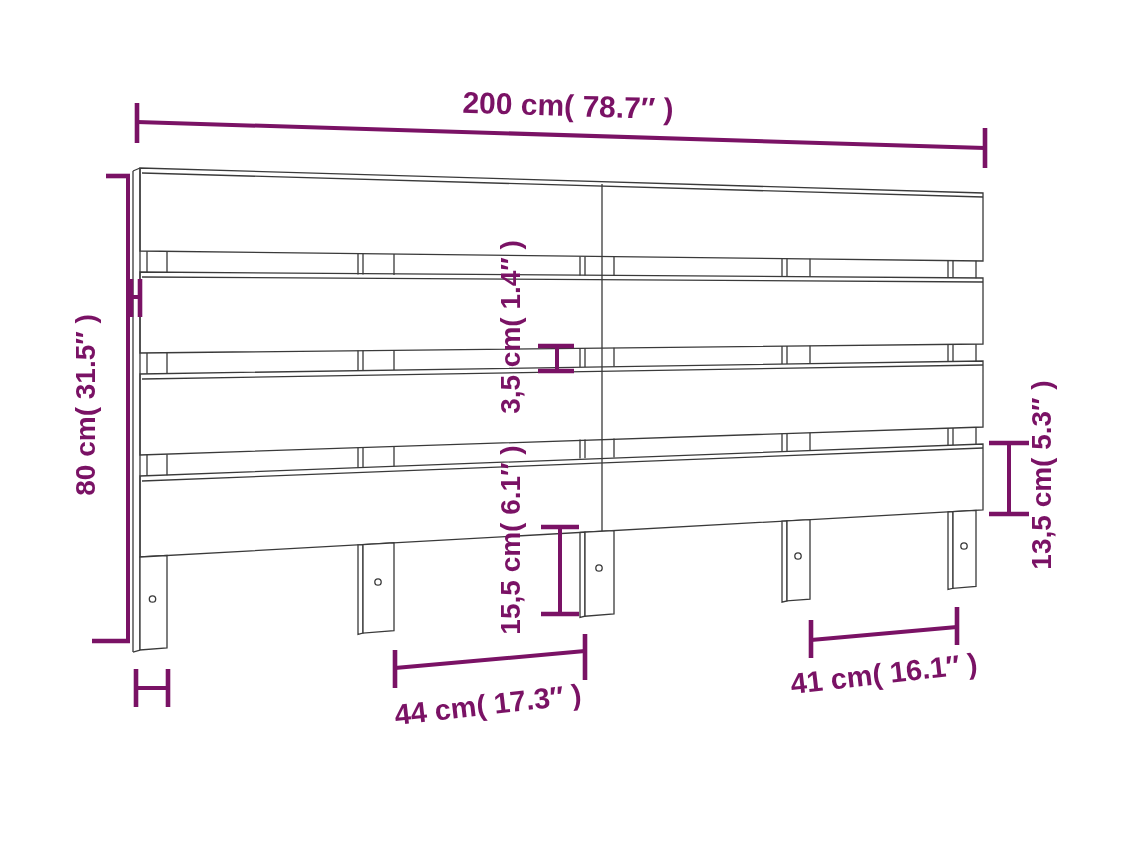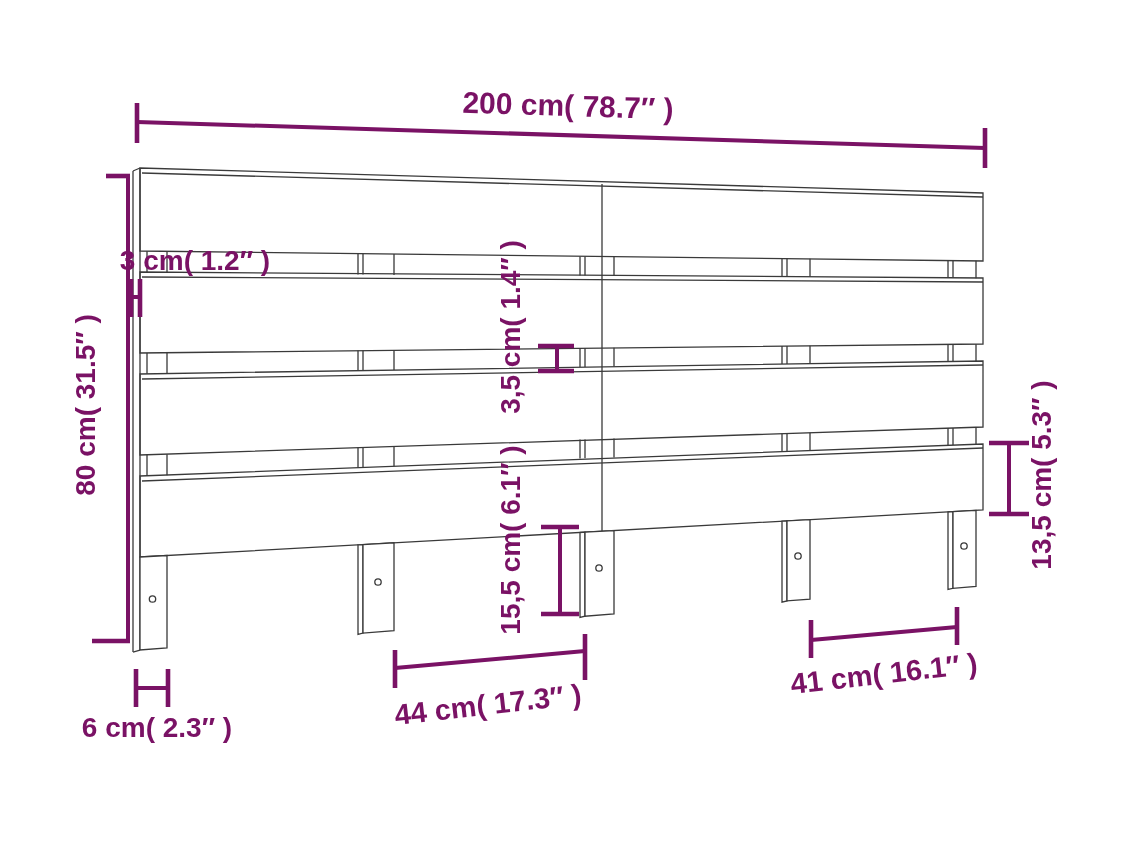--- a/index.html
+++ b/index.html
@@ -174,21 +174,19 @@
       <g>
         <path class="tick" d="M811,620 L811,658"></path>
         <path class="tick" d="M957,607 L957,645"></path>
         <path d="M811,640 L957,627"></path>
       </g>
     </g>
   </svg>
 
   <div class="dim-label lbl-total-width">200 cm( 78.7″ )</div>
   <div class="dim-label lbl-total-height">80 cm( 31.5″ )</div>
-  <div class="dim-label lbl-thickness">3 cm( 1.2″ )</div>
   <div class="dim-label lbl-slat-gap">3,5 cm( 1.4″ )</div>
   <div class="dim-label lbl-leg-length">15,5 cm( 6.1″ )</div>
   <div class="dim-label lbl-slat-height">13,5 cm( 5.3″ )</div>
-  <div class="dim-label lbl-leg-width">6 cm( 2.3″ )</div>
   <div class="dim-label lbl-spacing-left">44 cm( 17.3″ )</div>
   <div class="dim-label lbl-spacing-right">41 cm( 16.1″ )</div>
 
 </div>
 
 </body></html>

